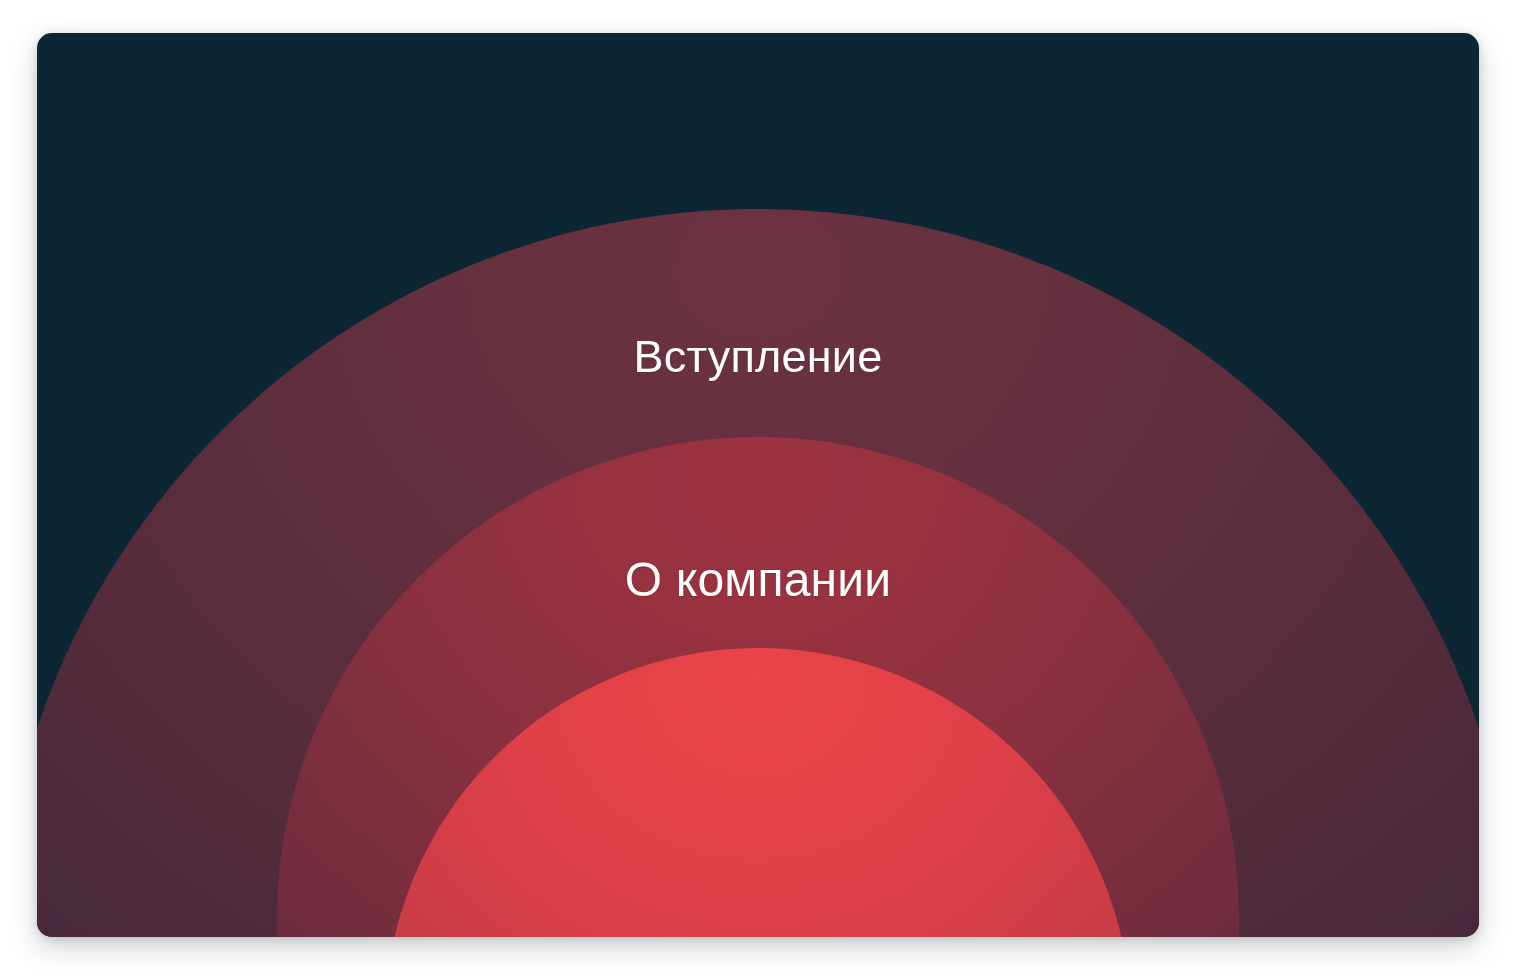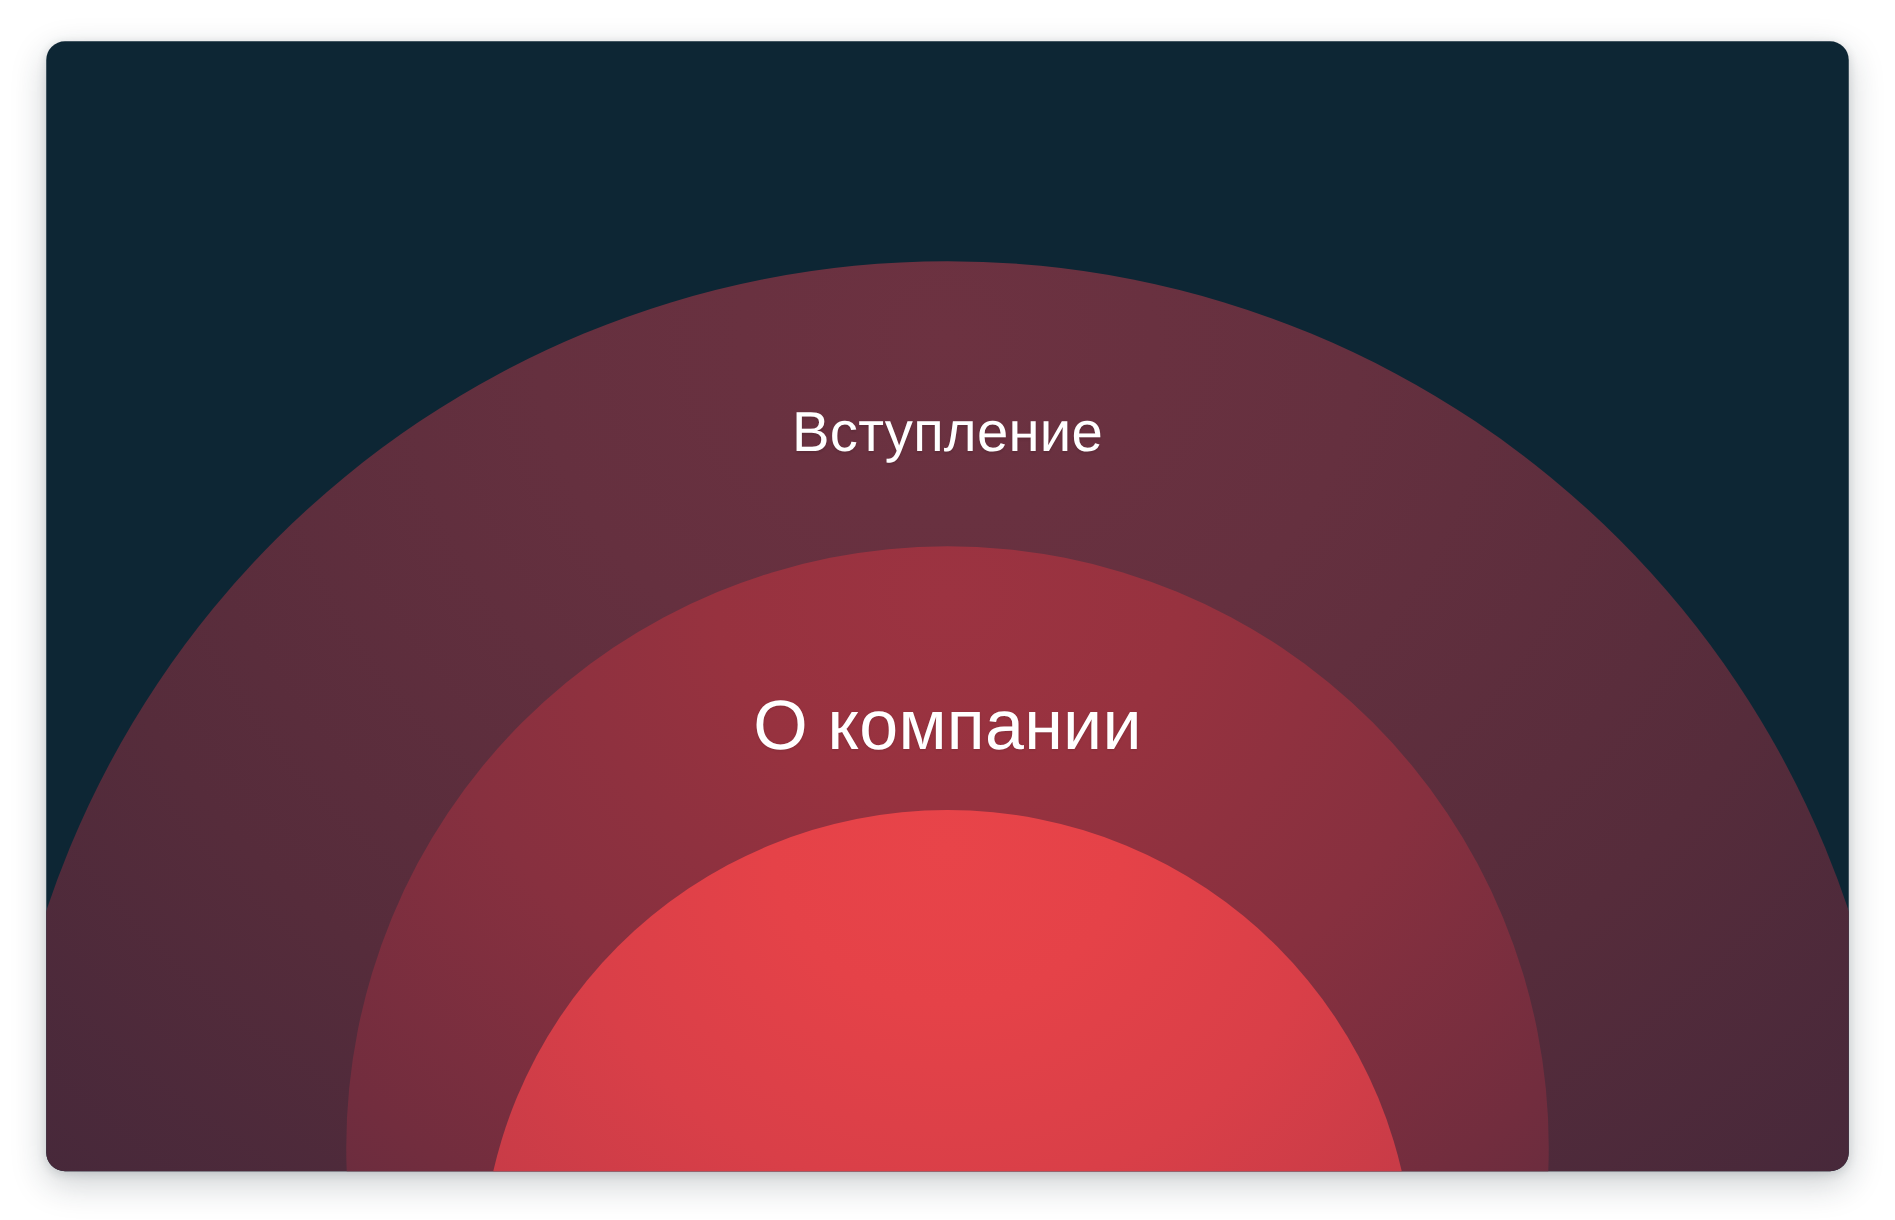--- a/index.html
+++ b/index.html
@@ -108,27 +108,27 @@
     color: #ffffff;
     font-family: "Liberation Sans", sans-serif;
     font-weight: 400;
     letter-spacing: 0.2px;
     white-space: nowrap;
     pointer-events: none;
     text-shadow: 0 1px 2px rgba(0,0,0,0.12);
   }
 
   #label-outer {
-    top: 285px;
+    top: 296px;
     font-size: 45px;
     line-height: 56px;
   }
   #label-middle {
     top: 519px;
-    font-size: 56px;
+    font-size: 48px;
     line-height: 56px;
   }
   #label-inner {
     top: 753px;
     font-size: 45px;
     line-height: 56px;
   }
 </style>
 </head>
 <body>

